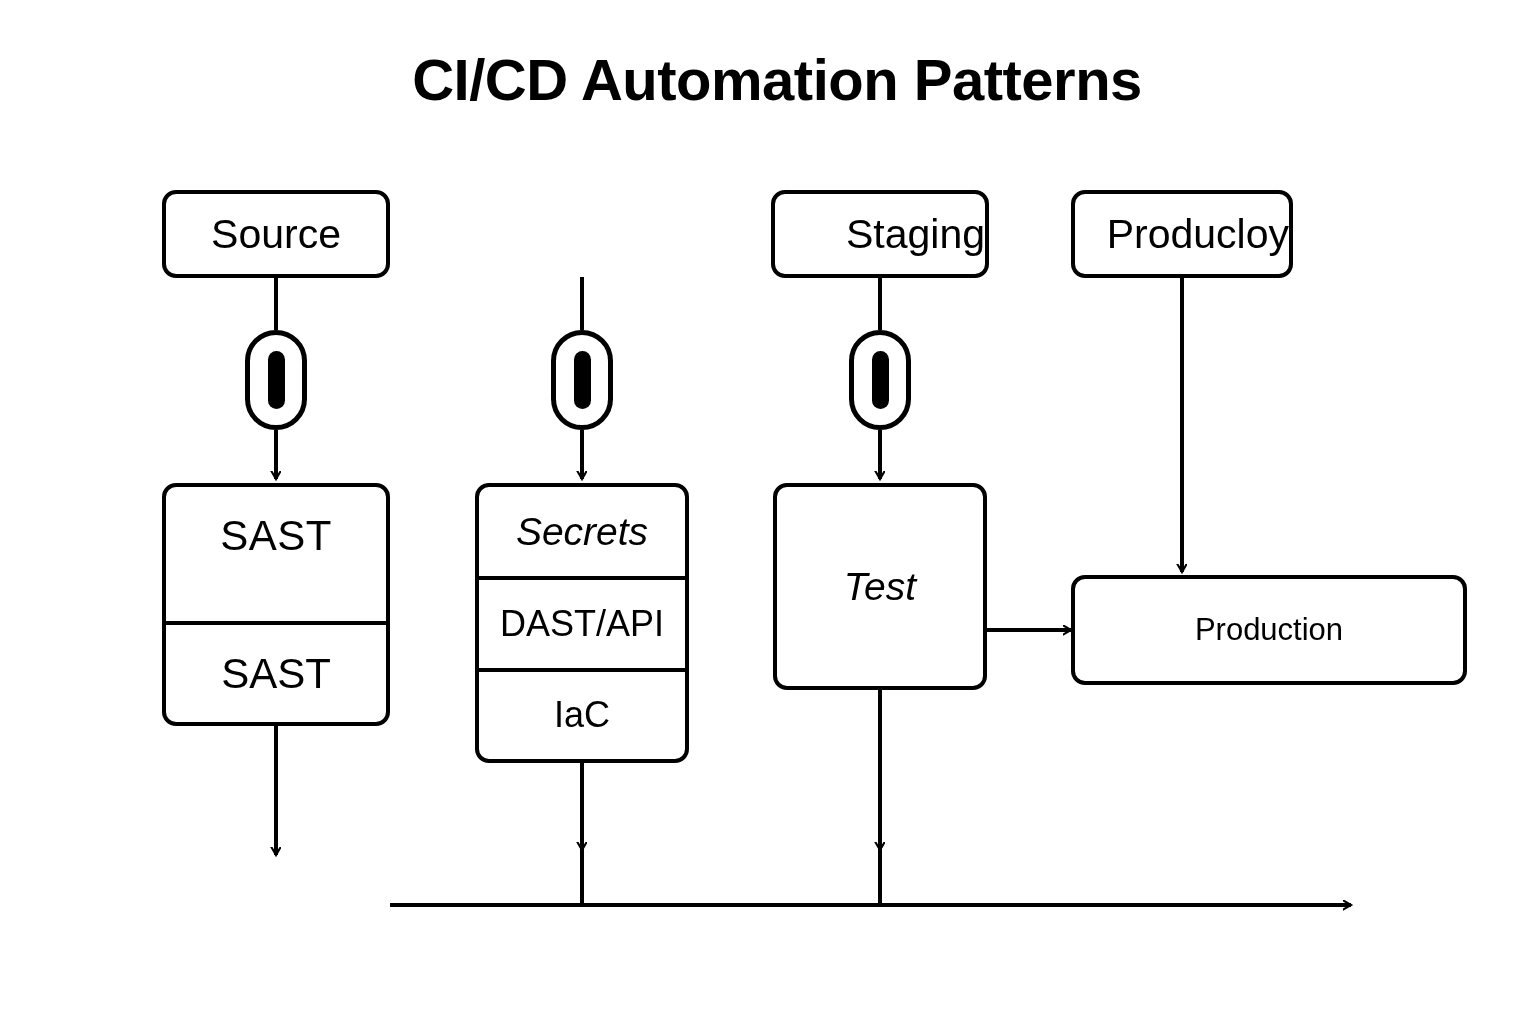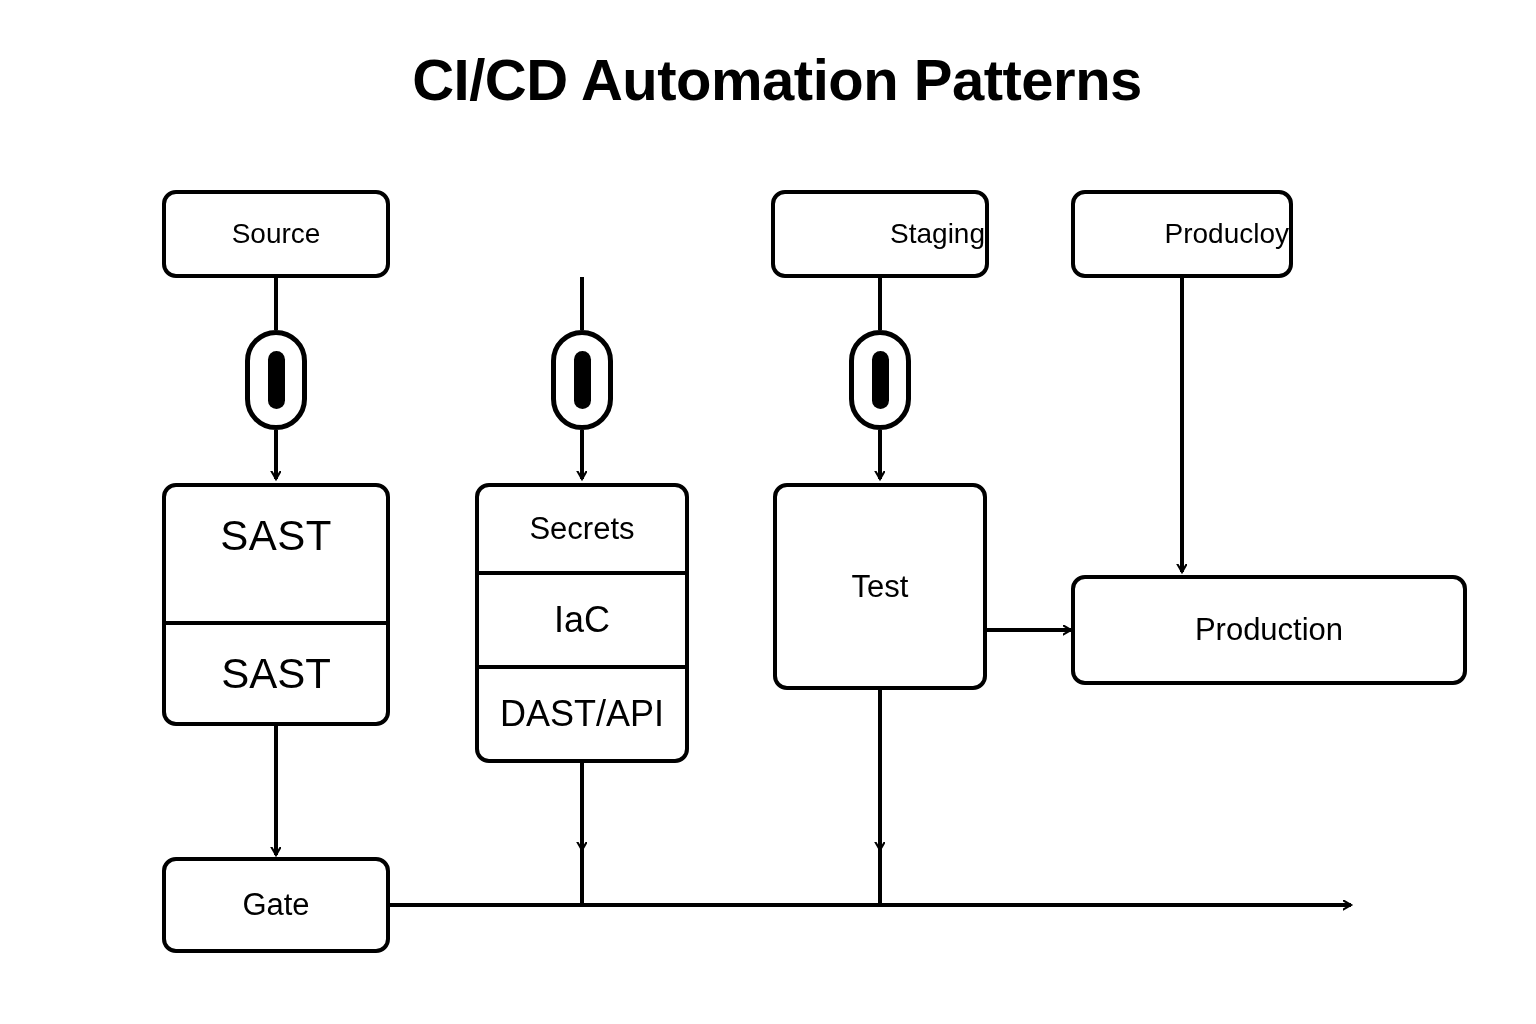--- a/index.html
+++ b/index.html
@@ -57,24 +57,25 @@
     display: flex;
     align-items: center;
     justify-content: center;
     white-space: nowrap;
     color: #000000;
   }
   .node-cell + .node-cell {
     border-top: 4px solid #000000;
   }
   .stage-label {
-    font-size: 28px;
+    font-size: 41px;
   }
   .cell-sm {
-    font-size: 31px;
+    font-size: 39px;
+    font-style: italic;
   }
   .cell-md {
     font-size: 36px;
   }
   .cell-lg {
     font-size: 42px;
   }
   .cell-smallcaps {
     font-size: 42px;
     font-variant: small-caps;
@@ -158,22 +159,22 @@
     <div class="node-cell cell-lg">SAST</div>
   </div>
 
 
   <div class="gate-pill" style="left:542px; top:330px;">
     <div class="gate-pill-bar"></div>
   </div>
 
   <div class="node" style="left:466px; top:483px; width:214px; height:280px;">
     <div class="node-cell cell-sm">Secrets</div>
+    <div class="node-cell cell-md overflow-cell">DAST/API</div>
     <div class="node-cell cell-md">IaC</div>
-    <div class="node-cell cell-md overflow-cell">DAST/API</div>
   </div>
 
   <div class="node" style="left:762px; top:190px; width:218px; height:88px;align-items:flex-end;">
     <div class="node-cell stage-label">Staging</div>
   </div>
 
   <div class="gate-pill" style="left:840px; top:330px;">
     <div class="gate-pill-bar"></div>
   </div>
 
@@ -182,17 +183,14 @@
   </div>
 
   <div class="node" style="left:1062px; top:190px; width:222px; height:88px;align-items:flex-end;">
     <div class="node-cell stage-label">Producloy</div>
   </div>
 
   <div class="node" style="left:1062px; top:575px; width:396px; height:110px;">
     <div class="node-cell big-label">Production</div>
   </div>
 
-  <div class="node" style="left:153px; top:857px; width:228px; height:96px;">
-    <div class="node-cell big-label">Gate</div>
-  </div>
 
 </div>
 
 </body></html>

